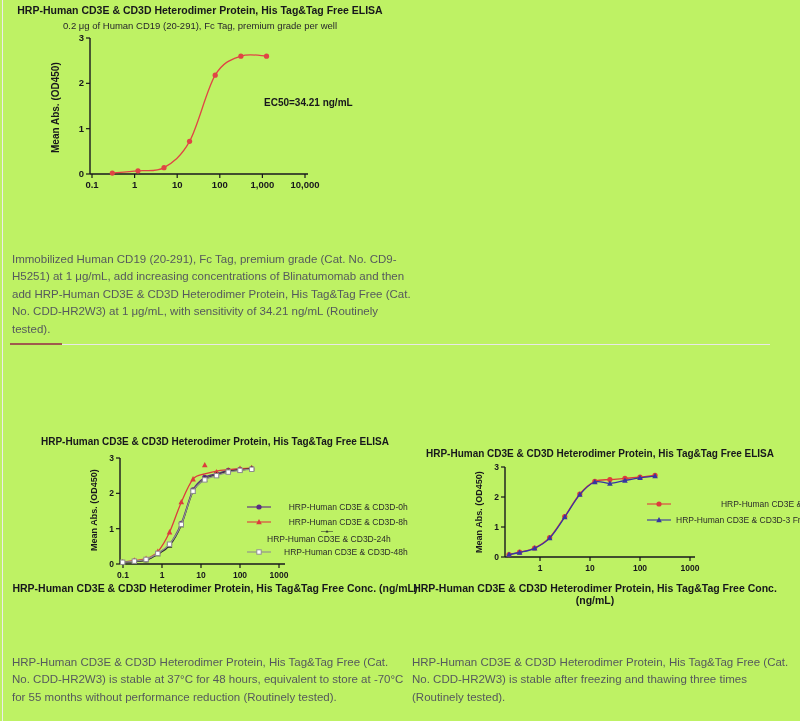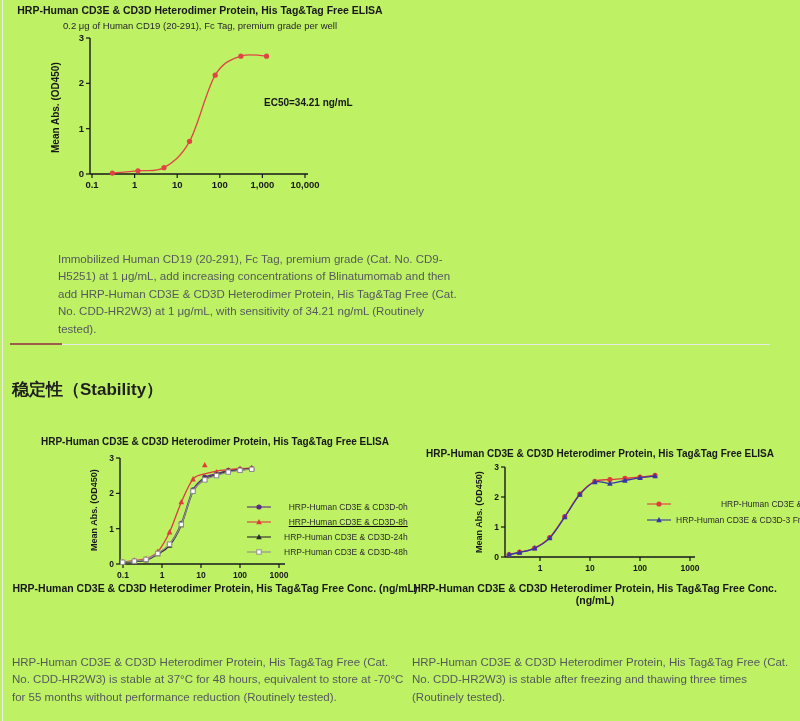--- a/index.html
+++ b/index.html
@@ -20,21 +20,21 @@
   .yl-right{left:474px;top:460px;height:105px;font-size:9px;}
   .xlab{position:absolute;text-align:center;font-weight:bold;color:#17171c;}
   .xl-top{left:40px;top:198px;width:320px;font-size:11px;}
   .xl-left{left:10px;top:582px;width:410px;font-size:10.5px;}
   .xl-right{left:405px;top:582px;width:380px;font-size:10.5px;}
   .chart-svg{position:absolute;}
   .c-top{left:40px;top:30px;}
   .c-left{left:85px;top:450px;}
   .c-right{left:460px;top:460px;}
   .desc{position:absolute;font-size:11.5px;line-height:17.5px;color:#55595d;}
-  .d-top{left:12px;top:239px;width:400px;margin-left:46px;}
+  .d-top{left:12px;top:239px;width:400px;}
   .d-left{left:12px;top:642px;width:392px;}
   .d-right{left:412px;top:642px;width:380px;}
   .divider-line{position:absolute;left:10px;top:344px;width:760px;height:1px;}
   .divider-accent{position:absolute;left:10px;top:343px;width:52px;height:2px;}
   .section-header{position:absolute;left:12px;top:364px;font-size:17px;font-weight:bold;color:#1f1f1f;}
   .legend{position:absolute;}
   .legend-row{display:flex;align-items:center;justify-content:space-between;}
   .legend-row span{font-size:8.5px;color:#2b2b2b;white-space:nowrap;margin-left:4px;}
 </style>
 </head>
@@ -77,21 +77,20 @@
         <circle cx="175.20323007461445" cy="45.17333333333333" r="2.6" fill="#E04545"></circle>
         <circle cx="200.88061092357202" cy="26.133333333333326" r="2.6" fill="#E04545"></circle>
         <circle cx="226.5283665541432" cy="26.133333333333326" r="2.6" fill="#E04545"></circle>
         <text x="224" y="76" font-size="10" font-weight="bold" fill="#17171c">EC50=34.21 ng/mL</text>
       </svg></div>
 
   <p class="desc d-top">Immobilized Human CD19 (20-291), Fc Tag, premium grade (Cat. No. CD9-H5251) at 1 μg/mL, add increasing concentrations of Blinatumomab and then add HRP-Human CD3E &amp; CD3D Heterodimer Protein, His Tag&amp;Tag Free (Cat. No. CDD-HR2W3) at 1 μg/mL, with sensitivity of 34.21 ng/mL (Routinely tested).</p>
 
   <div class="divider-line" style="background: rgb(232, 232, 232);"></div>
   <div class="divider-accent" style="background: rgb(160, 90, 78);"></div>
-  <h2 class="section-header">稳定性（Stability）</h2>
 
   <div class="chart-title t-left">HRP-Human CD3E &amp; CD3D Heterodimer Protein, His Tag&amp;Tag Free ELISA</div>
   <div class="ylab yl-left">Mean Abs. (OD450)</div>
   <div id="chart1" class="chart-svg c-left"><svg width="310" height="130" viewBox="0 0 310 130" style="font-family: &quot;Liberation Sans&quot;, &quot;DejaVu Sans&quot;, sans-serif;">
         <line x1="35" y1="8" x2="35" y2="114" stroke="#17171c" stroke-width="1.4"></line>
         <line x1="35" y1="114" x2="200" y2="114" stroke="#17171c" stroke-width="1.4"></line>
         <line x1="31" y1="114" x2="35" y2="114" stroke="#17171c" stroke-width="1.2"></line>
         <text x="29" y="117" text-anchor="end" font-size="8.5" font-weight="bold" fill="#17171c">0</text>
         <line x1="31" y1="78.66666666666667" x2="35" y2="78.66666666666667" stroke="#17171c" stroke-width="1.2"></line>
         <text x="29" y="81.66666666666667" text-anchor="end" font-size="8.5" font-weight="bold" fill="#17171c">1</text>
@@ -163,28 +162,28 @@
         <rect x="164.54016983089528" y="17.10666666666666" width="4.4" height="4.4" fill="#fff" stroke="#8F8F8F" stroke-width="1"></rect>
       </svg></div>
   <div id="legend1" class="legend" style="left:246px;top:499px;">
       <div class="legend-row" style="height: 15px;">
         <svg width="26" height="10" viewBox="0 0 26 10">
           <line x1="1" y1="5" x2="25" y2="5" stroke="#5A2D82" stroke-width="1.1"></line>
           <circle cx="13" cy="5" r="2.6" fill="#5A2D82"></circle>
         </svg>
         <span>HRP-Human CD3E &amp; CD3D-0h</span>
       </div>
-      <div class="legend-row" style="height: 15px; text-decoration: underline;">
+      <div class="legend-row" style="height: 15px;">
         <svg width="26" height="10" viewBox="0 0 26 10">
           <line x1="1" y1="5" x2="25" y2="5" stroke="#DC3C3C" stroke-width="1.1"></line>
           <path d="M13,1.9 L15.8,7.2 L10.2,7.2 Z" fill="#DC3C3C"></path>
         </svg>
         <span>HRP-Human CD3E &amp; CD3D-8h</span>
       </div>
-      <div class="legend-row" style="height: 15px;">
+      <div class="legend-row" style="height: 15px; flex-direction: column;">
         <svg width="26" height="10" viewBox="0 0 26 10">
           <line x1="1" y1="5" x2="25" y2="5" stroke="#2B2B2B" stroke-width="1.1"></line>
           <path d="M13,1.9 L15.8,7.2 L10.2,7.2 Z" fill="#2B2B2B"></path>
         </svg>
         <span>HRP-Human CD3E &amp; CD3D-24h</span>
       </div>
       <div class="legend-row" style="height: 15px; gap: 8px;">
         <svg width="26" height="10" viewBox="0 0 26 10">
           <line x1="1" y1="5" x2="25" y2="5" stroke="#8F8F8F" stroke-width="1.1"></line>
           <rect x="10.8" y="2.8" width="4.4" height="4.4" fill="#fff" stroke="#8F8F8F" stroke-width="1"></rect>

